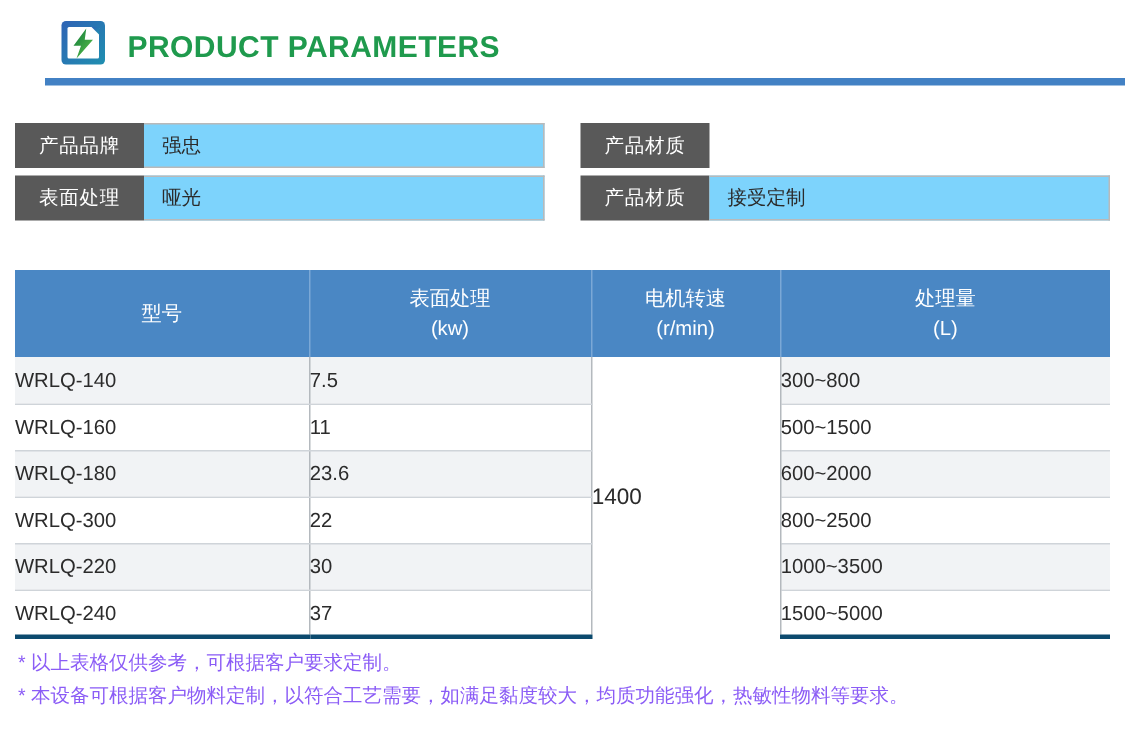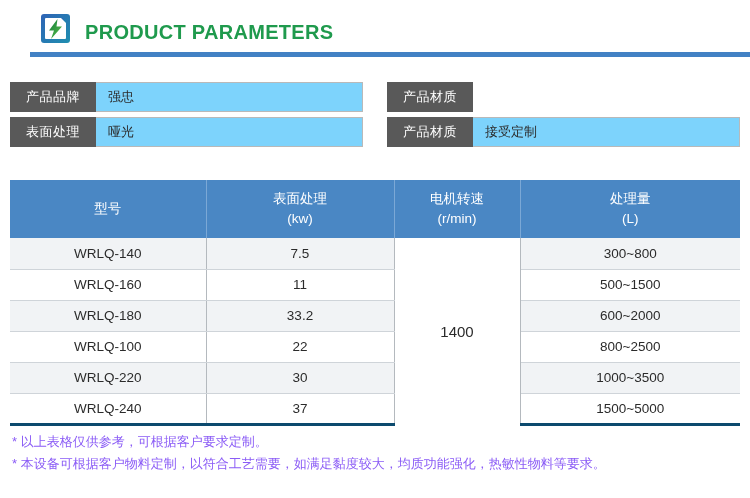--- a/index.html
+++ b/index.html
@@ -133,21 +133,20 @@
     height: 58px;
     line-height: 1.45;
     text-align: center;
     border-right: 1px solid #7ba8d6;
     vertical-align: middle;
   }
   table.params th:last-child { border-right: none; margin-top: 35px; }
 
   table.params td {
     height: 31px;
-    text-align: center;
     vertical-align: middle;
     font-size: 13.5px;
     color: #2b2b2b;
     border-bottom: 1px solid #cfd4d9;
     border-right: 1px solid #b4b9be;
   }
   table.params td:last-child { border-right: none; }
 
   table.params tbody tr:nth-child(odd) td { background: #f1f3f5; }
   table.params tbody tr:nth-child(even) td { background: #ffffff; }
@@ -267,25 +266,25 @@
           <td class="rpm-cell" rowspan="6">1400</td>
           <td>300~800</td>
         </tr>
         <tr>
           <td>WRLQ-160</td>
           <td>11</td>
           <td>500~1500</td>
         </tr>
         <tr>
           <td>WRLQ-180</td>
-          <td>33.2</td>
+          <td>23.6</td>
           <td>600~2000</td>
         </tr>
         <tr>
-          <td>WRLQ-100</td>
+          <td>WRLQ-300</td>
           <td>22</td>
           <td>800~2500</td>
         </tr>
         <tr>
           <td>WRLQ-220</td>
           <td>30</td>
           <td>1000~3500</td>
         </tr>
         <tr>
           <td>WRLQ-240</td>

